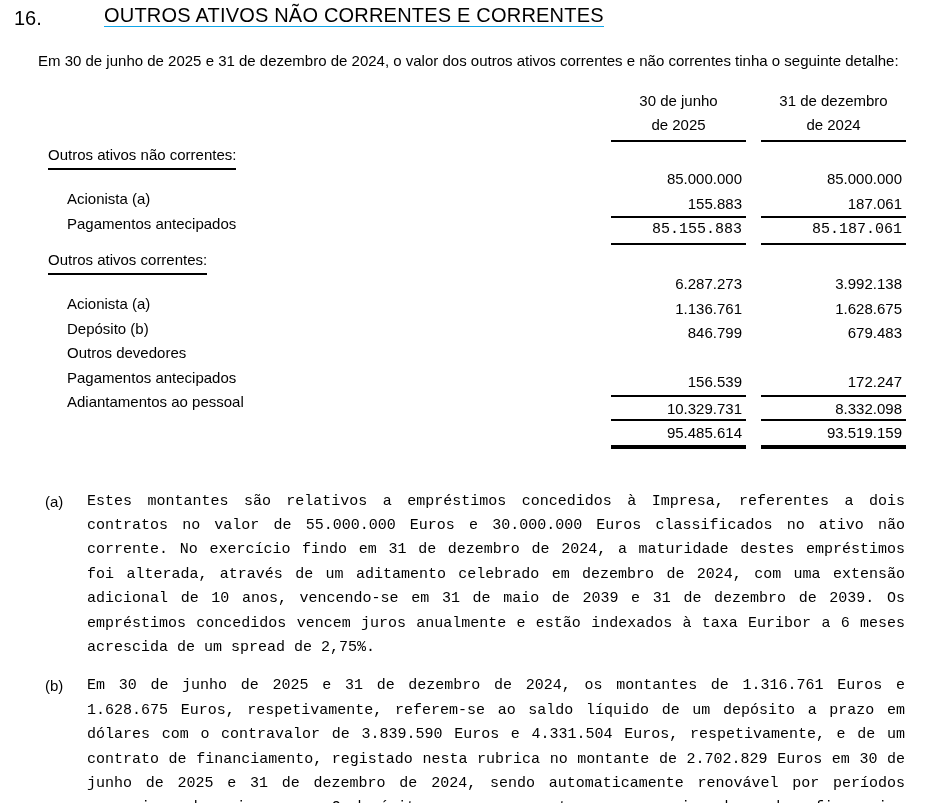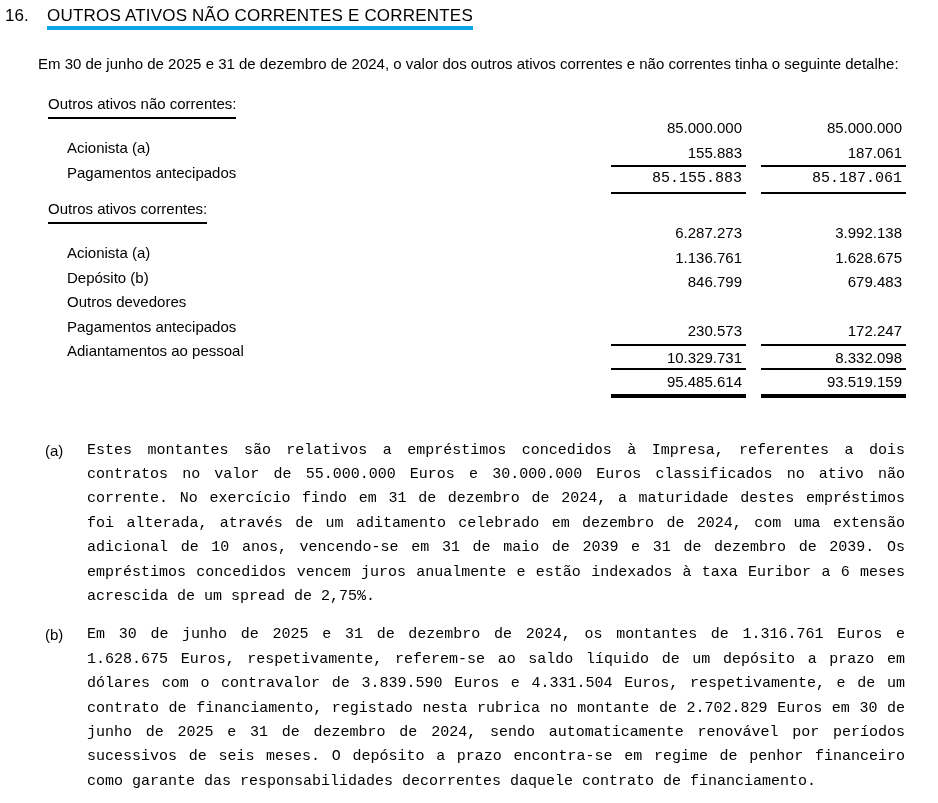--- a/index.html
+++ b/index.html
@@ -19,33 +19,34 @@
     position: relative;
     width: 938px;
     height: 803px;
     box-sizing: border-box;
     padding-top: 7px;
   }
 
   
   .heading {
     display: flex;
-    align-items: flex-start;
-    padding-left: 5px;
-    font-size: 17px;
+    align-items: flex-end;
+    padding-left: 14px;
+    font-size: 20px;
     line-height: 17px;
   }
   .heading-number {
     width: 42px;
     flex: 0 0 42px;
   }
   .heading-title {
-    border-bottom: 4px solid #0ea5e9;
+    border-bottom: 1px solid #0ea5e9;
     padding-bottom: 2px;
     letter-spacing: 0.2px;
+    margin-left: 48px;
   }
 
   
   .intro {
     margin: 23px 33px 0 38px;
     text-align: justify;
     line-height: 21.5px;
   }
 
   
@@ -144,20 +145,32 @@
 
   <div class="heading">
     <div class="heading-number">16.</div>
     <div class="heading-title">OUTROS ATIVOS NÃO CORRENTES E CORRENTES</div>
   </div>
 
   <p class="intro">Em 30 de junho de 2025 e 31 de dezembro de 2024, o valor dos outros ativos correntes e não correntes tinha o seguinte detalhe:</p>
 
   <div class="fin-table">
 
+    <div class="trow header-row">
+      <div class="tlabel"></div>
+      <div class="tval thead">
+        <div>30 de junho</div>
+        <div>de 2025</div>
+      </div>
+      <div class="tgap"></div>
+      <div class="tval c2 thead">
+        <div>31 de dezembro</div>
+        <div>de 2024</div>
+      </div>
+    </div>
 
     <div class="trow section-row">
       <div class="tlabel">
         <span class="section-title">Outros ativos não correntes:</span>
       </div>
     </div>
 
     <div class="trow">
       <div class="tlabel indent">Acionista (a)</div>
       <div class="tval">85.000.000</div>
@@ -206,21 +219,21 @@
       <div class="tval c2">679.483</div>
     </div>
 
     <div class="trow">
       <div class="tlabel indent">Pagamentos antecipados</div>
       <div class="tgap"></div>
     </div>
 
     <div class="trow">
       <div class="tlabel indent">Adiantamentos ao pessoal</div>
-      <div class="tval">230.573</div>
+      <div class="tval">156.539</div>
       <div class="tgap"></div>
       <div class="tval c2">172.247</div>
     </div>
 
     <div class="trow subtotal">
       <div class="tlabel"></div>
       <div class="tval">10.329.731</div>
       <div class="tgap"></div>
       <div class="tval c2">8.332.098</div>
     </div>

